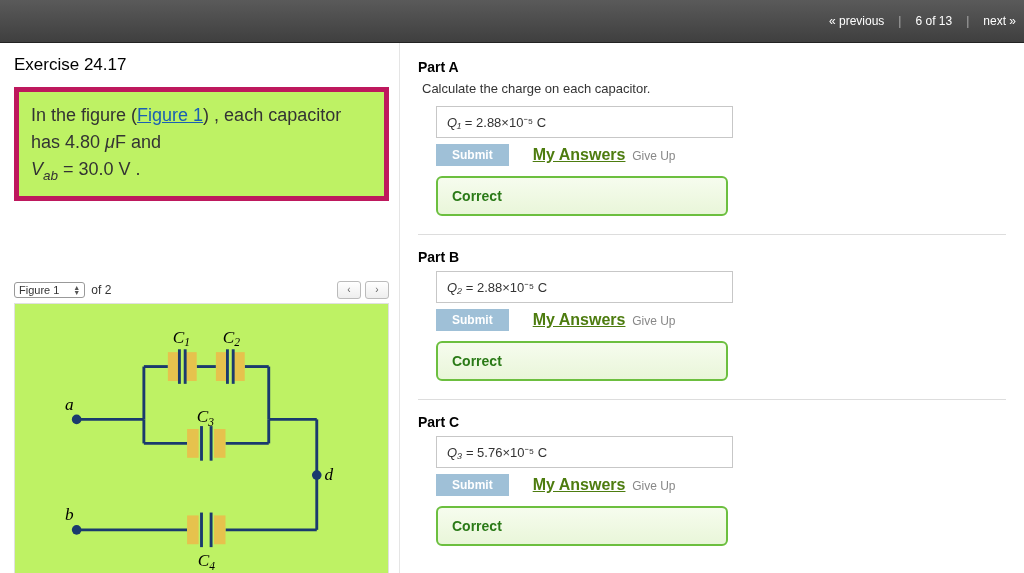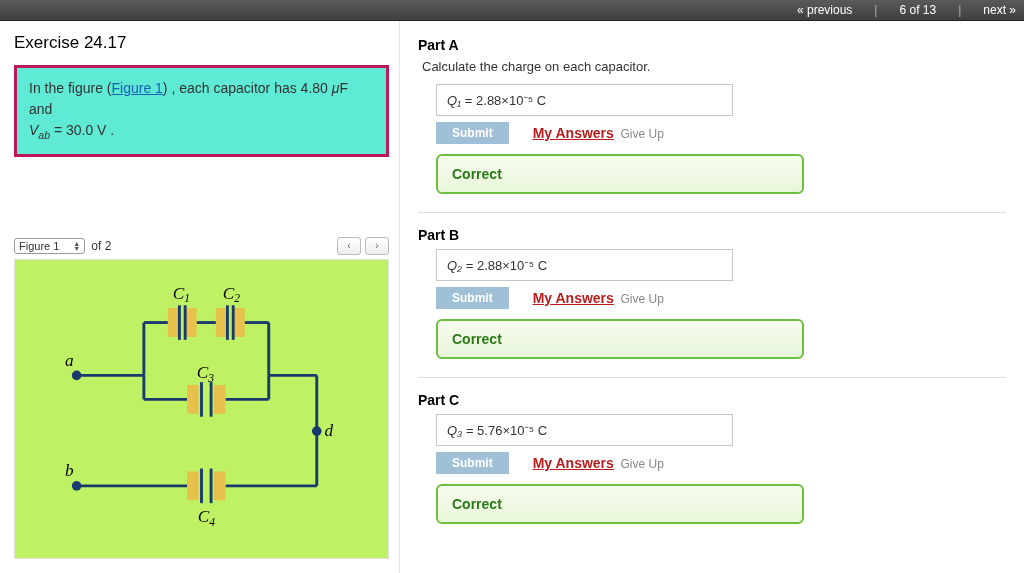--- a/index.html
+++ b/index.html
@@ -11,23 +11,23 @@
     background: #fff;
   }
   .topbar {
     height: 20px;
     background: linear-gradient(#5a5a5a, #3f3f3f);
     border-bottom: 1px solid #222;
     color: #fff;
     display: flex;
     justify-content: flex-end;
     align-items: center;
-    padding: 0 8px;
+    padding: 11px 8px;
     font-size: 12px;
-    gap: 22px;
+    gap: 14px;
   }
   .topbar .sep { color: #aaa; }
   .topbar a { color: #fff; text-decoration: none; cursor: pointer; }
   .topbar .mid { }
   .worksurface {
     display: flex;
     width: 1024px;
     height: 553px;
     box-sizing: border-box;
     background: #fff;
@@ -46,24 +46,24 @@
     box-sizing: border-box;
     overflow: hidden;
   }
   h2.exercise-title {
     font-size: 17px;
     font-weight: normal;
     margin: 0 0 12px 0;
     color: #000;
   }
   .problem-statement {
-    border: 3px solid #be185d;
-    background: #5eead4;
+    border: 5px solid #be185d;
+    background: #bef264;
     padding: 10px 12px;
-    font-size: 14px;
+    font-size: 18px;
     line-height: 1.5;
     color: #333;
   }
   .problem-statement a { color: #1a5fb4; text-decoration: underline; }
   .figure-bar {
     margin-top: 80px;
     display: flex;
     align-items: center;
     gap: 6px;
     font-size: 12px;
@@ -135,25 +135,25 @@
   }
   .submit-btn {
     background: #9fc0d7;
     color: #fff;
     font-weight: bold;
     font-size: 12px;
     border: none;
     padding: 4px 16px;
     cursor: pointer;
   }
-  .link-my { color: #b91c1c; font-weight: bold; text-decoration: underline; cursor: pointer; font-size: 14px;}
+  .link-my { color: #4d7c0f; font-weight: bold; text-decoration: underline; cursor: pointer; font-size: 16px;}
   .link-gu { color: #888; cursor: pointer; font-size: 12px;}
   .feedback {
     margin: 10px 0 18px 18px;
-    width: 368px;
+    width: 292px;
     border: 2px solid #6cbf3f;
     border-radius: 6px;
     background: linear-gradient(#f6fcee, #e9f6d9);
     padding: 10px 14px;
     color: #2a7a17;
     font-weight: bold;
     font-size: 14px;
     box-sizing: border-box;
   }
   hr.part-sep {

